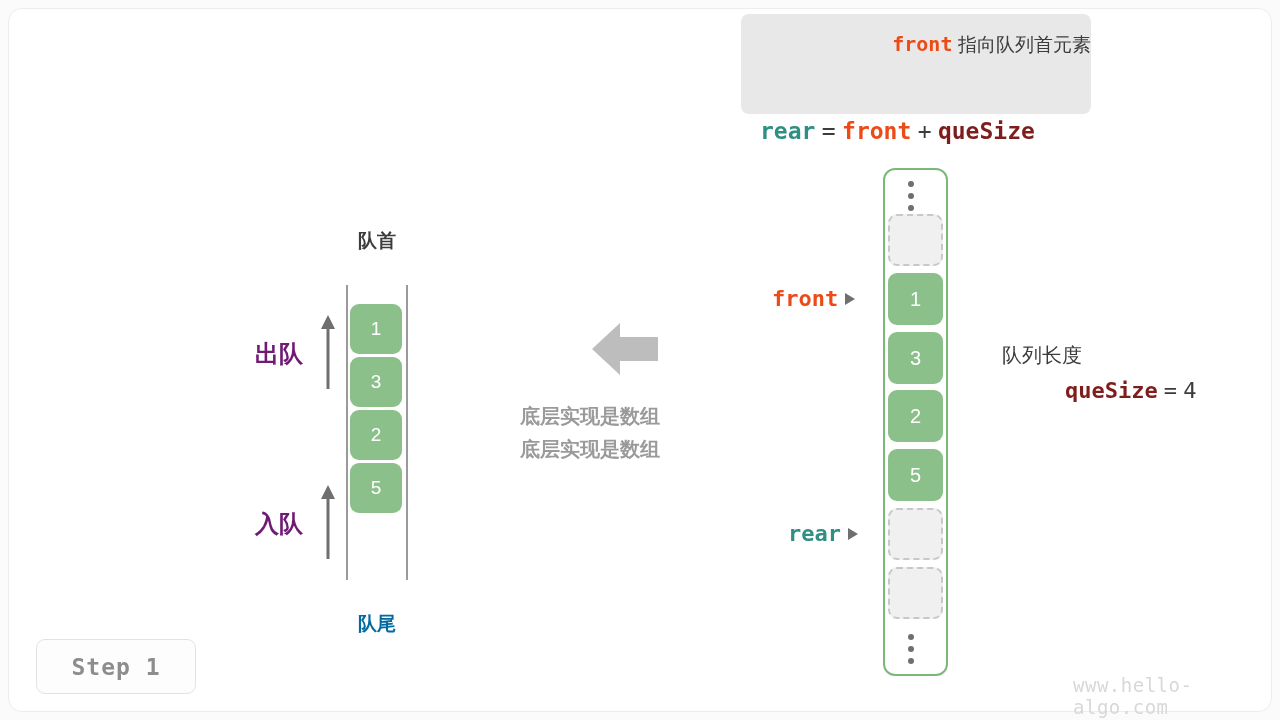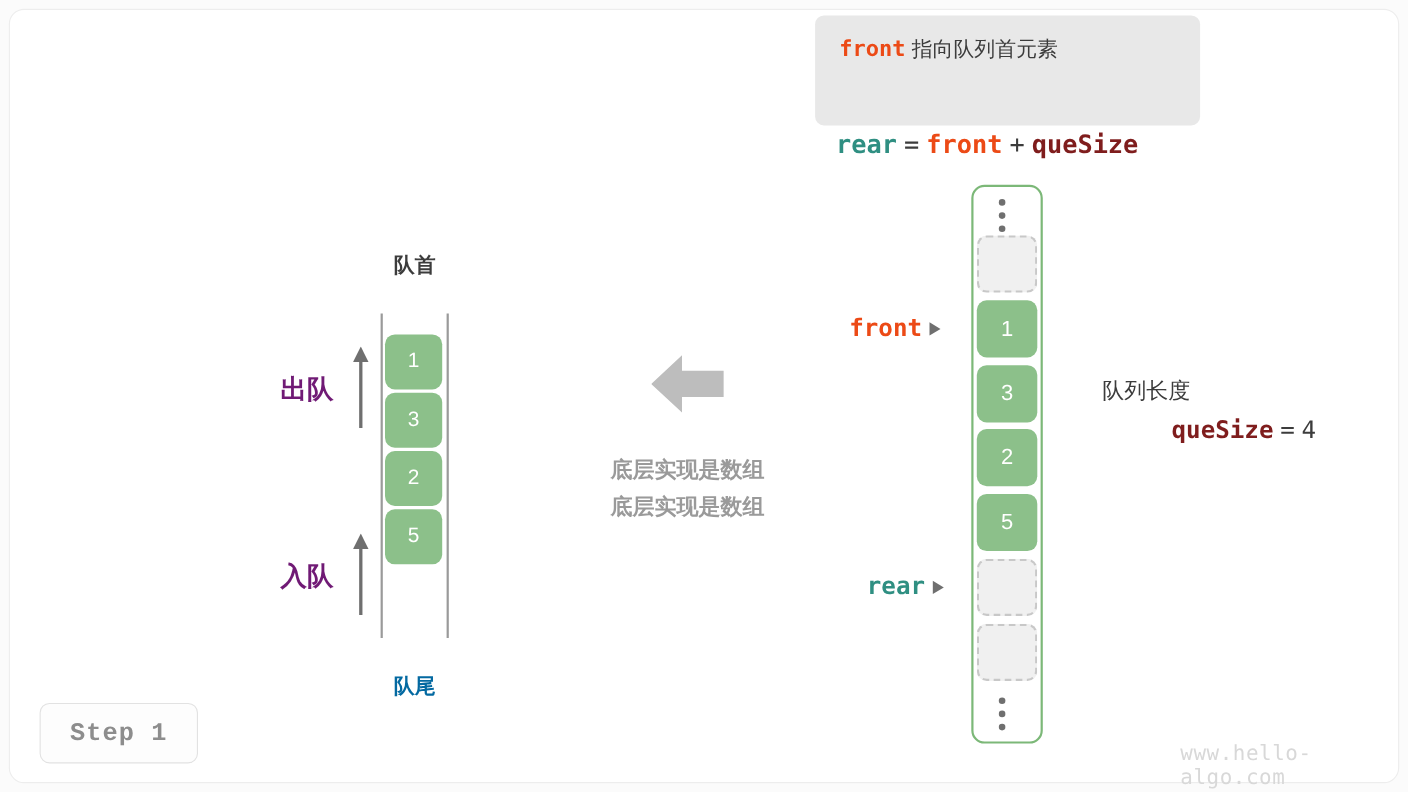--- a/index.html
+++ b/index.html
@@ -48,20 +48,21 @@
   .note-box {
     position: absolute;
     left: 741px;
     top: 14px;
     width: 350px;
     height: 100px;
     background: #e8e8e8;
     border-radius: 8px;
     box-sizing: border-box;
     padding: 12px 0 0 22px;
+    text-align: right;
   }
   .note-line {
     white-space: nowrap;
     line-height: 36px;
     font-size: 20px;
   }
   .kw-front { color: #ec4a16; }
   .kw-rear  { color: #2f8f82; }
   .kw-size  { color: #7f1d1d; }
   .note-cn {
@@ -150,23 +151,22 @@
 
   
   .big-arrow {
     position: absolute;
     left: 592px;
     top: 320px;
   }
   .mid-caption {
     position: absolute;
     left: 520px;
-    top: 412px;
+    top: 400px;
     width: 210px;
-    text-align: center;
     font-size: 20px;
     font-weight: bold;
     color: #9a9a9a;
     line-height: 33px;
   }
 
   
   .array-box {
     position: absolute;
     left: 883px;
@@ -246,33 +246,32 @@
     white-space: nowrap;
     margin-left: 39px;
   }
   .qsize-line .op { color: #3c3c3c; font-weight: normal; }
 
   
   .step-badge {
     position: absolute;
     left: 36px;
     top: 639px;
-    width: 144px;
+    width: 160px;
     height: 55px;
     border: 1px solid #e2e2e2;
     border-radius: 9px;
     background: #fdfdfd;
     box-sizing: border-box;
     display: flex;
     align-items: center;
     justify-content: center;
     font-size: 23px;
     color: #8d8d8d;
     letter-spacing: 1px;
-    font-family: Liberation Mono, monospace;
   }
 
   
   .watermark {
     position: absolute;
     left: 1073px;
     top: 674px;
     font-family: "DejaVu Sans Mono", "Liberation Mono", monospace;
     font-size: 19px;
     color: #d8d8d8;

